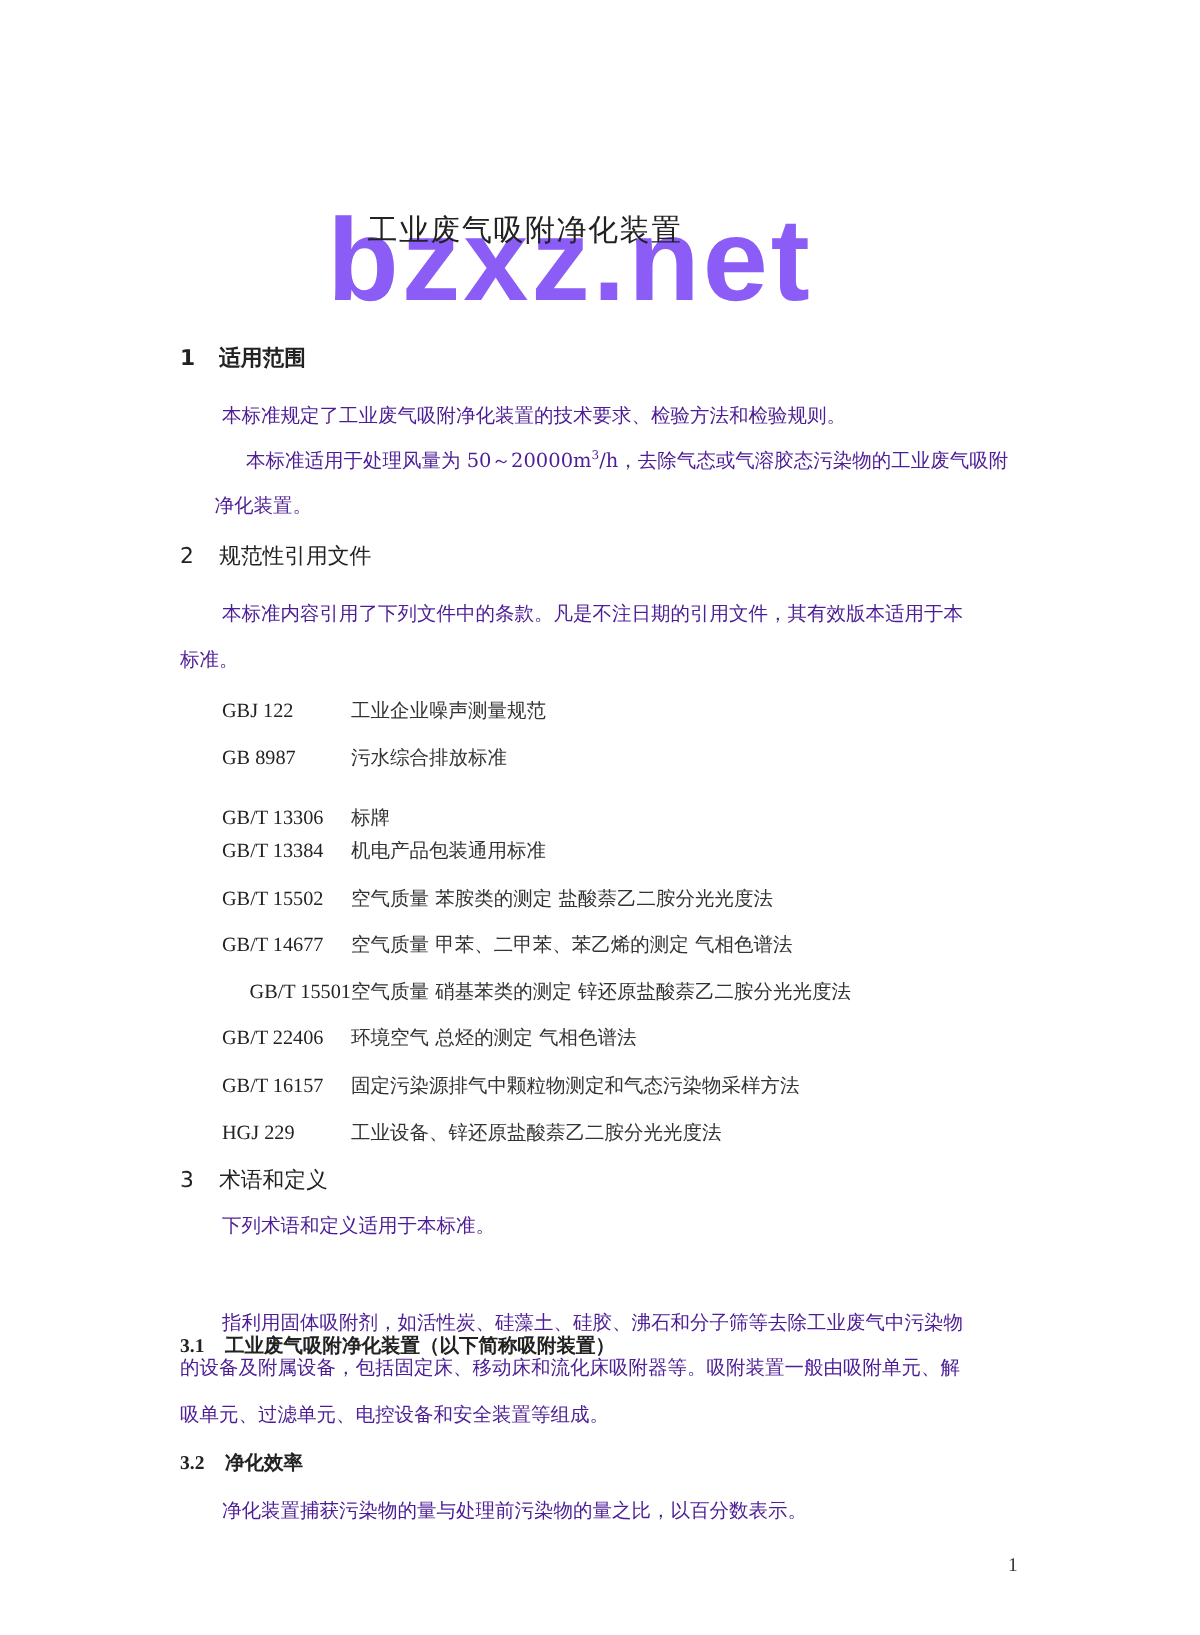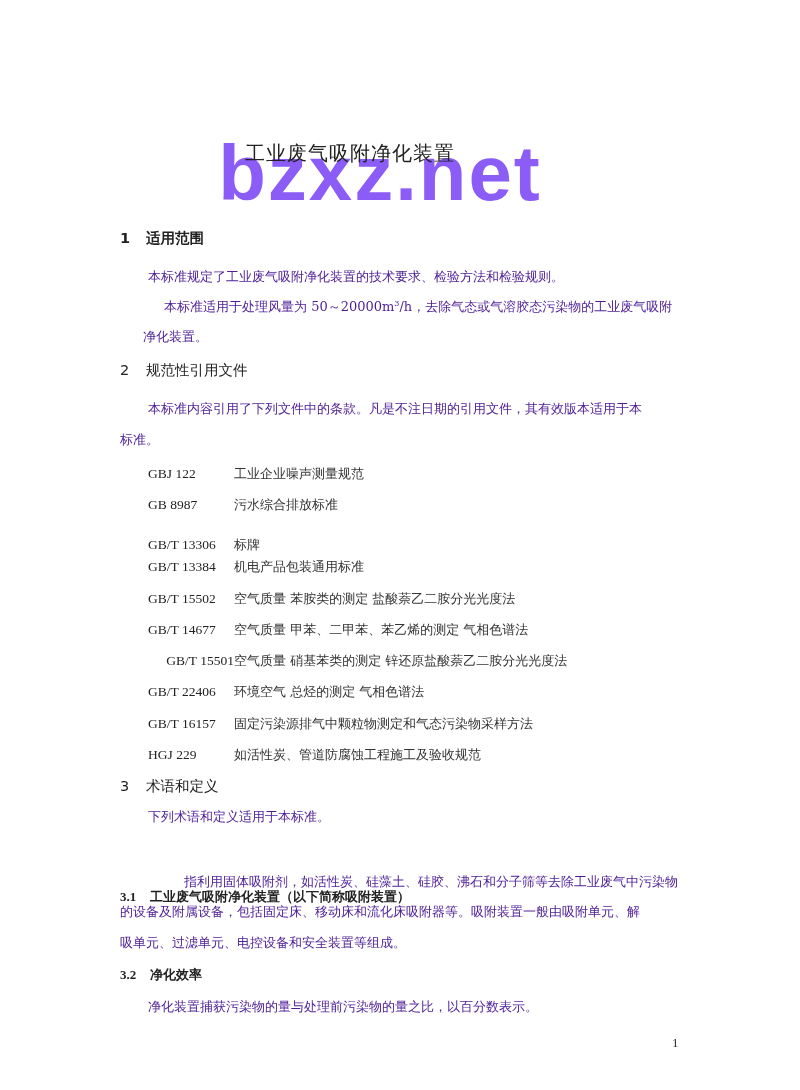--- a/index.html
+++ b/index.html
@@ -47,32 +47,32 @@
 <div>
   <div class="abs" style="left:148px; top:463px;"><span class="ref-code">GBJ 122</span><span class="ref-title">工业企业噪声测量规范</span></div>
   <div class="abs" style="left:148px; top:494px;"><span class="ref-code">GB 8987</span><span class="ref-title">污水综合排放标准</span></div>
   <div class="abs" style="left:148px; top:510px;margin-top:24px;"><span class="ref-code">GB/T 13306</span><span class="ref-title">标牌</span></div>
   <div class="abs" style="left:148px; top:556px;"><span class="ref-code">GB/T 13384</span><span class="ref-title">机电产品包装通用标准</span></div>
   <div class="abs" style="left:148px; top:588px;"><span class="ref-code">GB/T 15502</span><span class="ref-title">空气质量  苯胺类的测定  盐酸萘乙二胺分光光度法</span></div>
   <div class="abs" style="left:148px; top:619px;"><span class="ref-code">GB/T 14677</span><span class="ref-title">空气质量    甲苯、二甲苯、苯乙烯的测定    气相色谱法</span></div>
   <div class="abs" style="left:148px; top:650px;text-align:right;"><span class="ref-code">GB/T 15501</span><span class="ref-title">空气质量    硝基苯类的测定  锌还原盐酸萘乙二胺分光光度法</span></div>
   <div class="abs" style="left:148px; top:681px;"><span class="ref-code">GB/T 22406</span><span class="ref-title">环境空气    总烃的测定    气相色谱法</span></div>
   <div class="abs" style="left:148px; top:713px;"><span class="ref-code">GB/T 16157</span><span class="ref-title">固定污染源排气中颗粒物测定和气态污染物采样方法</span></div>
-  <div class="abs" style="left:148px; top:744px;"><span class="ref-code">HGJ 229</span><span class="ref-title">如活性炭、管道防腐蚀工程施工及验收规范</span></div>
+  <div class="abs" style="left:148px; top:744px;"><span class="ref-code">HGJ 229</span><span class="ref-title">工业设备、锌还原盐酸萘乙二胺分光光度法</span></div>
 </div>
 
 <div class="abs h1" style="left:120px; top:777px;">
   <span class="num">3</span><span>术语和定义</span>
 </div>
 <div class="abs p" style="left:148px; top:808px;">下列术语和定义适用于本标准。</div>
 
 <div class="abs h2" style="left:120px; top:840px;margin-top:48px;">
   <span class="num">3.1</span><span>工业废气吸附净化装置（以下简称吸附装置）</span>
 </div>
-<div class="abs p" style="left:148px; top:873px;margin-left:36px;">指利用固体吸附剂，如活性炭、硅藻土、硅胶、沸石和分子筛等去除工业废气中污染物</div>
+<div class="abs p" style="left:148px; top:873px;">指利用固体吸附剂，如活性炭、硅藻土、硅胶、沸石和分子筛等去除工业废气中污染物</div>
 <div class="abs p" style="left:120px; top:903px;">的设备及附属设备，包括固定床、移动床和流化床吸附器等。吸附装置一般由吸附单元、解</div>
 <div class="abs p" style="left:120px; top:934px;">吸单元、过滤单元、电控设备和安全装置等组成。</div>
 
 <div class="abs h2" style="left:120px; top:966px;">
   <span class="num">3.2</span><span>净化效率</span>
 </div>
 <div class="abs p" style="left:148px; top:998px;">净化装置捕获污染物的量与处理前污染物的量之比，以百分数表示。</div>
 
 <div class="abs page-num" style="left:672px; top:1035px;">1</div>
 

